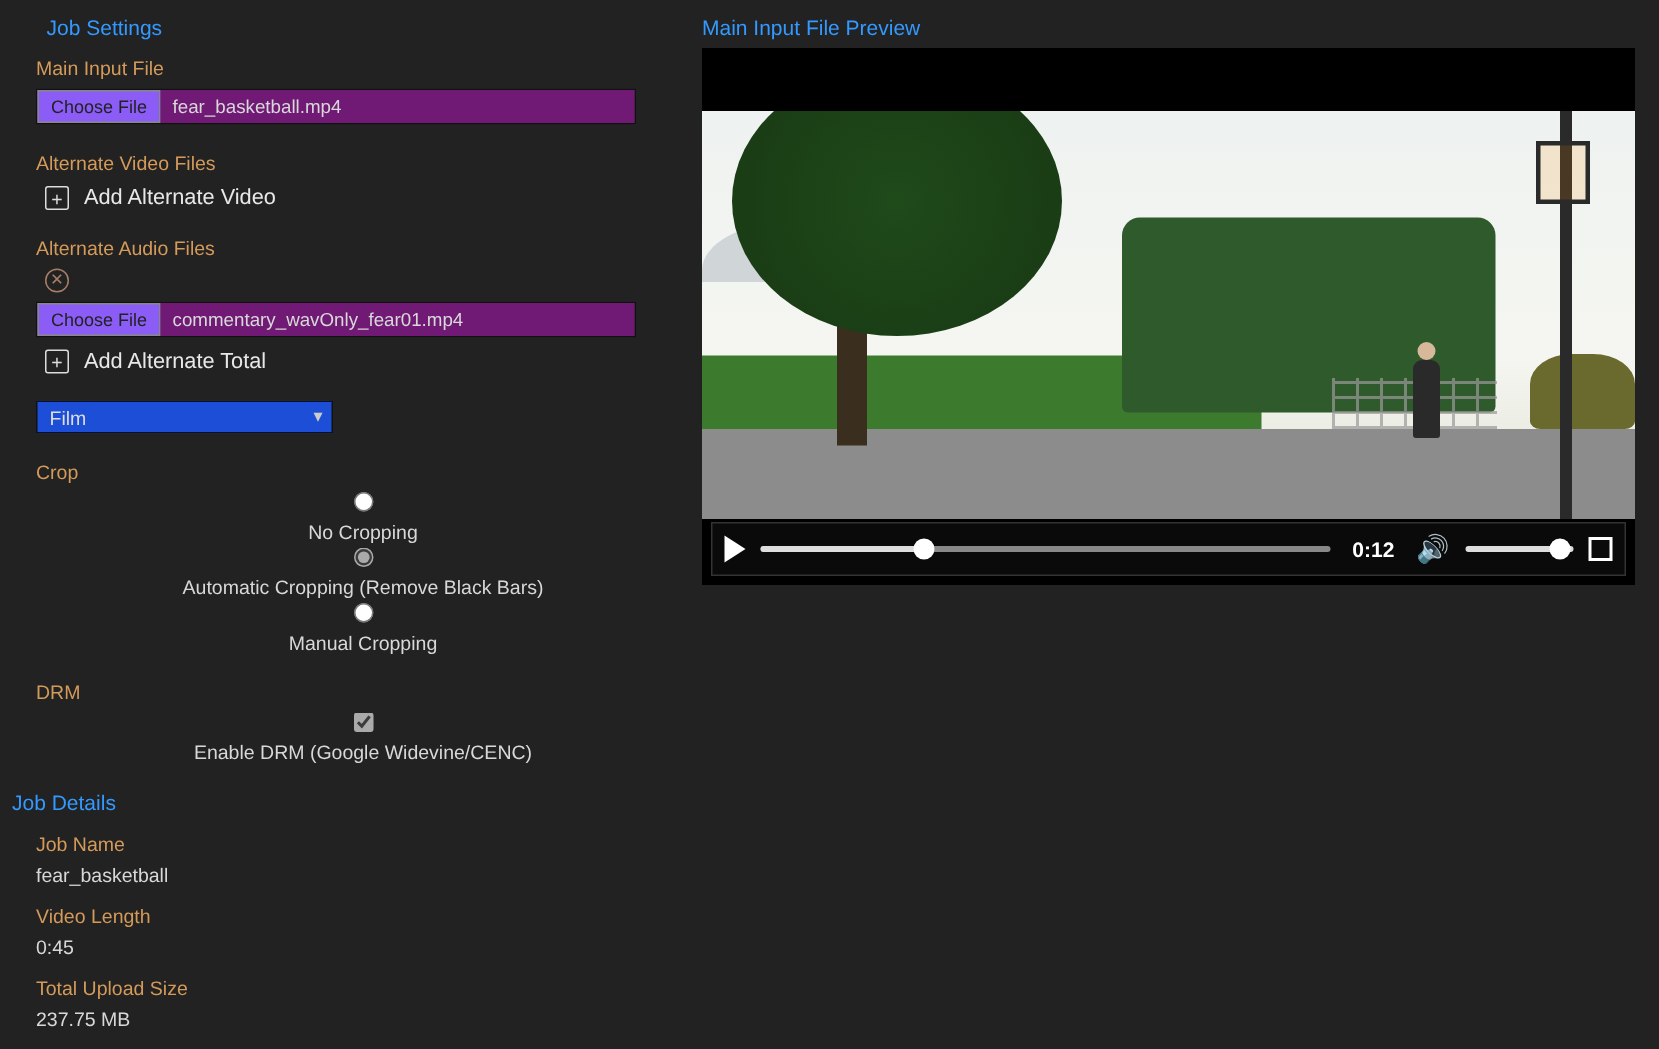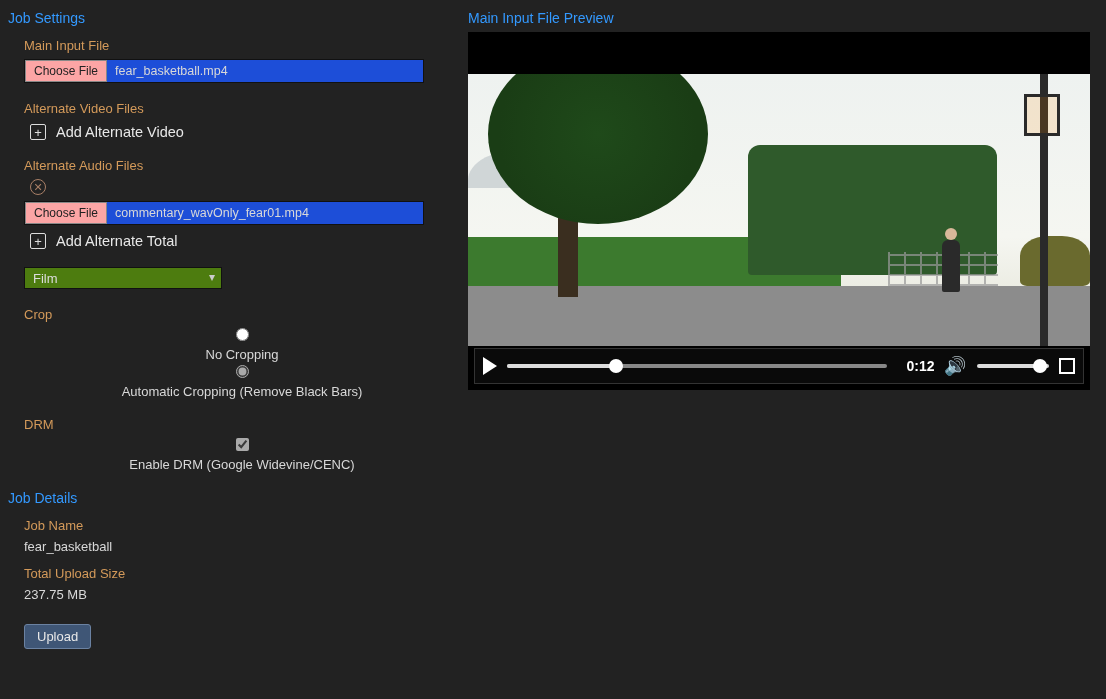--- a/index.html
+++ b/index.html
@@ -12,53 +12,54 @@
     overflow: hidden;
   }
   .page { display: flex; width: 100%; }
   .left { width: 460px; padding: 10px 0 10px 8px; }
   .right { flex: 1; padding: 10px 8px 0 8px; }
 
   .section-title {
     color: #3399ff;
     font-size: 14px;
     margin-bottom: 12px;
+    margin-left: 23px;
   }
   .group { margin-left: 16px; margin-bottom: 18px; }
   .field-label {
     color: #d49a5a;
     font-size: 13px;
     margin-bottom: 6px;
   }
 
   .file-row {
     display: flex;
     align-items: stretch;
     width: 400px;
     height: 24px;
     border: 1px solid #111;
     background: #3a3a3a;
     margin-bottom: 4px;
   }
   .choose-btn {
-    background: #fca5a5;
+    background: #8b5cf6;
     color: #222;
     border: 1px solid #888;
     padding: 2px 8px;
     font-size: 12px;
     cursor: pointer;
     display: flex; align-items: center;
   }
   .file-name {
     flex: 1;
     color: #d8d8d8;
     font-size: 12.5px;
     padding: 0 8px;
     display: flex; align-items: center;
-    background: #1d4ed8;
+    background: #701a75;
   }
 
   .add-row {
     display: flex;
     align-items: center;
     gap: 10px;
     margin: 8px 0 4px 6px;
     cursor: pointer;
   }
   .add-icon {
@@ -81,21 +82,21 @@
     border-radius: 50%;
     display: flex; align-items: center; justify-content: center;
     color: #a87f66;
     font-size: 11px; line-height: 1;
     margin: 2px 0 6px 6px;
     cursor: pointer;
   }
 
   .select {
     width: 198px; height: 22px;
-    background: #4d7c0f;
+    background: #1d4ed8;
     color: #ddd;
     border: 1px solid #111;
     padding: 0 24px 0 8px;
     font-size: 13px;
     position: relative;
     display: flex; align-items: center;
     cursor: pointer;
   }
   .select::after {
     content: "▾";
@@ -203,21 +204,21 @@
   .seek-fill {
     position: absolute; left:0; top:0; height:100%;
     width: 28%;
     background: #ddd;
     border-radius: 2px;
   }
   .seek-thumb {
     position: absolute; left: 27%; top: -5px;
     width: 14px; height: 14px; background:#fff; border-radius:50%;
   }
-  .time { color:#fff; font-weight:bold; font-size:14px; min-width:38px; text-align:right;}
+  .time { color:#fff; font-weight:bold; font-size:14px; min-width:38px; text-align:center;}
   .vol-icon { color:#fff; font-size:18px; cursor:pointer; }
   .vol-bar { width: 72px; height:4px; background:#ddd; border-radius:2px; position:relative; cursor:pointer;}
   .vol-thumb { position:absolute; right:2px; top:-5px; width:14px; height:14px; background:#fff; border-radius:50%; }
   .fullscreen-icon {
     width:16px; height:16px; border:2px solid #fff; cursor:pointer;
   }
 </style>
 </head>
 <body>
 
@@ -263,35 +264,43 @@
     <div class="group">
       <div class="field-label">Crop</div>
       <label class="radio-row">
         <input type="radio" name="crop" style="">
         <span>No Cropping</span>
       </label>
       <label class="radio-row">
         <input type="radio" name="crop" checked="" style="">
         <span>Automatic Cropping (Remove Black Bars)</span>
       </label>
+      <label class="radio-row">
+        <input type="radio" name="crop" style="">
+        <span>Manual Cropping</span>
+      </label>
     </div>
 
     <div class="group">
       <div class="field-label">DRM</div>
       <label class="check-row">
         <input type="checkbox" checked="" style="">
         <span>Enable DRM (Google Widevine/CENC)</span>
       </label>
     </div>
 
     <div class="section-title" style="margin-left:0;">Job Details</div>
 
     <div class="group" style="margin-bottom:12px;">
       <div class="field-label">Job Name</div>
       <div class="value">fear_basketball</div>
+    </div>
+    <div class="group" style="margin-bottom:12px;">
+      <div class="field-label">Video Length</div>
+      <div class="value">0:45</div>
     </div>
     <div class="group" style="margin-bottom:12px;">
       <div class="field-label">Total Upload Size</div>
       <div class="value">237.75 MB</div>
     </div>
 
     <div class="upload-btn">Upload</div>
   </div>
 
   <div class="right">

